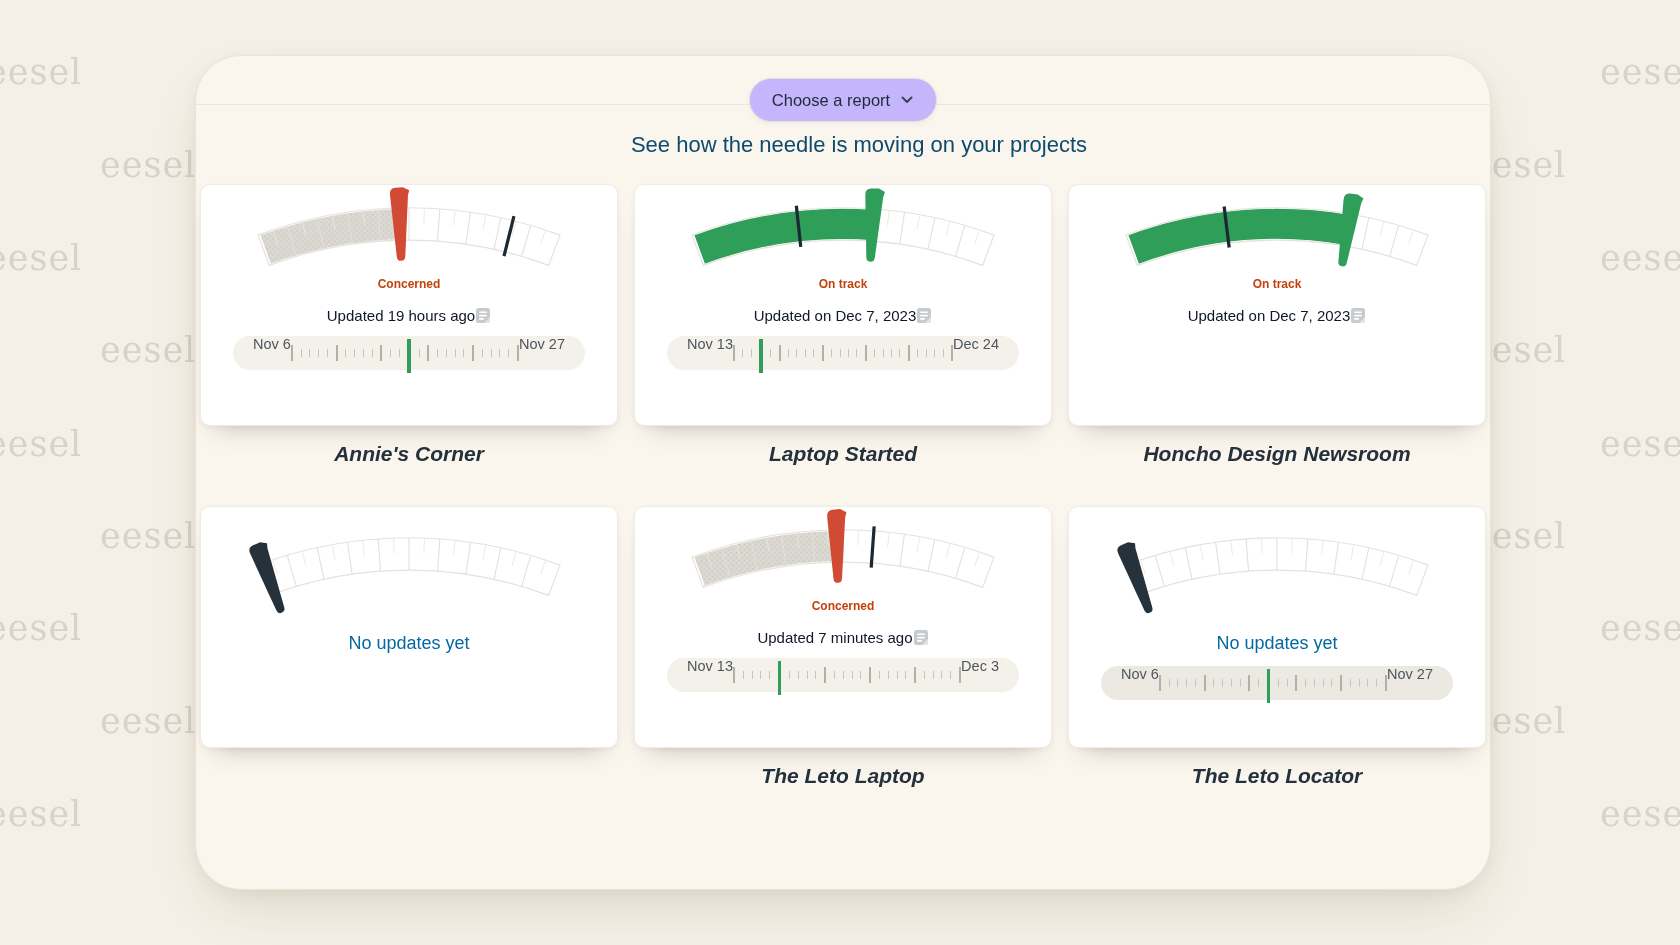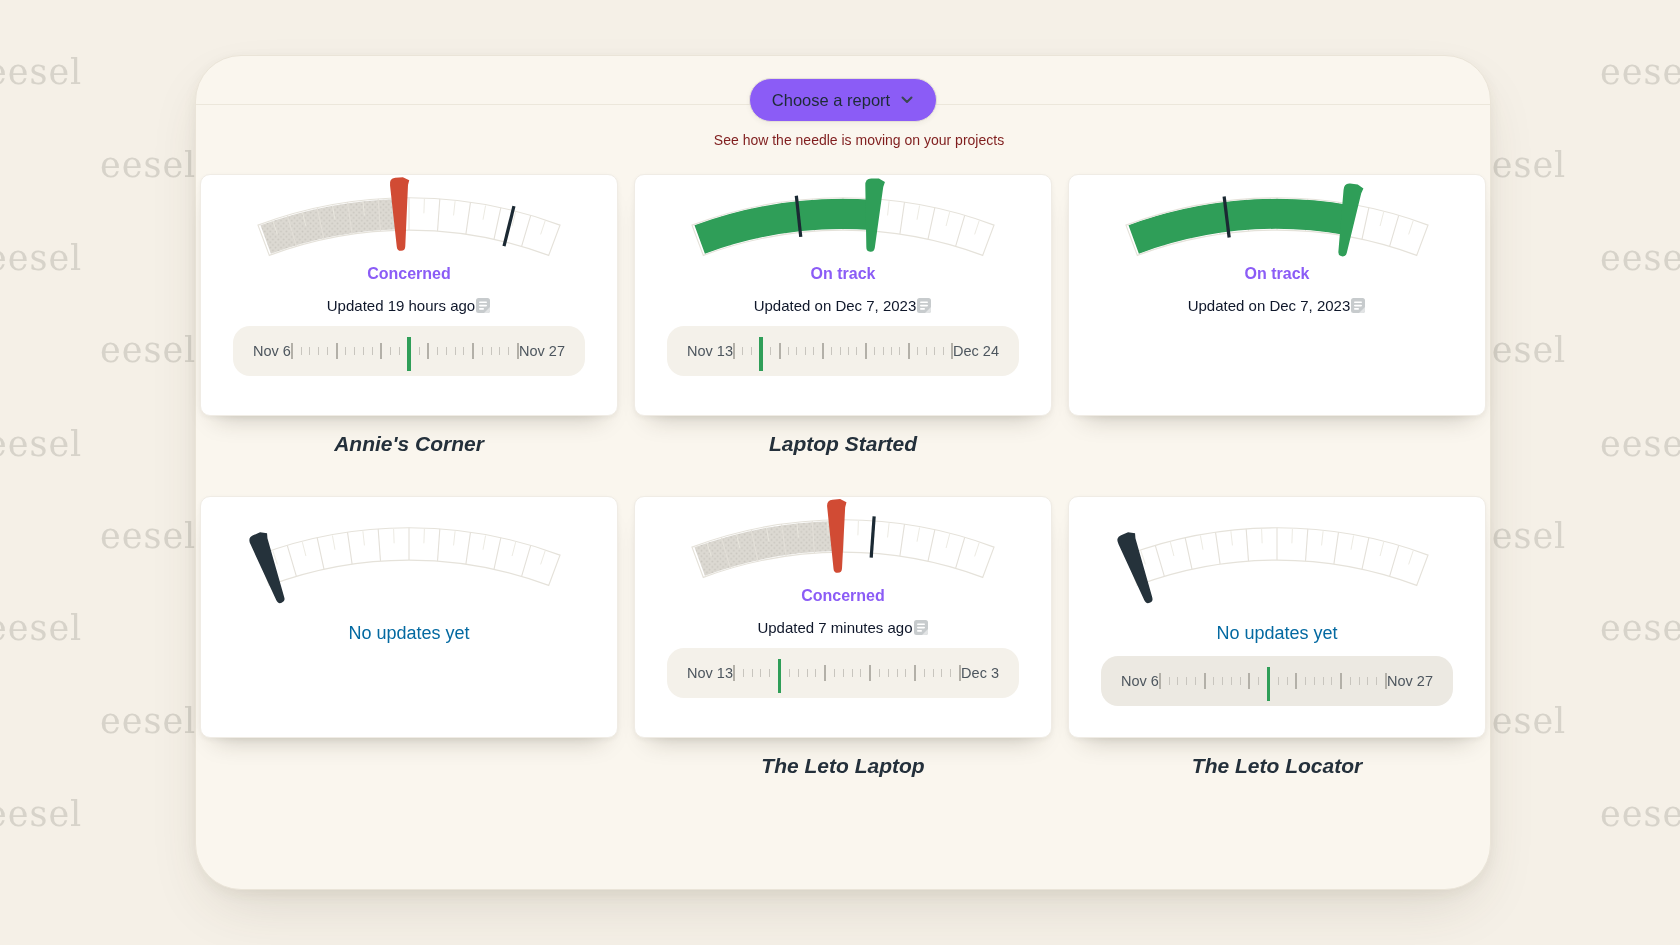--- a/index.html
+++ b/index.html
@@ -11,48 +11,48 @@
   .wm{position:absolute;font-family:"DejaVu Serif",serif;font-size:35px;color:#d7d3ca;
       letter-spacing:1px;z-index:0;user-select:none;white-space:nowrap;}
 
   
   .panel{position:absolute;left:195px;top:55px;width:1294px;height:833px;z-index:1;
          background:#faf6ee;border:1px solid #eae4d8;border-radius:46px;
          box-shadow:0 24px 60px -18px rgba(70,60,40,.18), 0 4px 14px rgba(70,60,40,.06);}
   .panel-head{position:relative;text-align:center;}
   .head-divider{position:absolute;left:0;right:0;top:48px;height:1px;background:#ece7db;}
   .report-select{position:relative;z-index:2;margin-top:22px;display:inline-flex;align-items:center;gap:10px;
-                 height:44px;padding:0 22px;background:#8b5cf6;border:1px solid #e5e0d6;border-radius:22px;
+                 height:44px;padding:0 22px;background:#c4b5fd;border:1px solid #e5e0d6;border-radius:22px;
                  font-family:"Liberation Sans",sans-serif;font-size:16.5px;color:#1d2b36;cursor:pointer;
                  box-shadow:0 2px 5px rgba(60,50,30,.05);}
   .page-title{margin:12px 0 0 0;font-size:37px;font-weight:800;letter-spacing:-.5px;color:#26323e;}
-  .page-subtitle{margin:10px 0 0 0;font-size:14px;color:#7f1d1d;padding-left:32px;}
+  .page-subtitle{margin:10px 0 0 0;font-size:22px;color:#0c4a6e;padding-left:32px;}
 
   
   .grid{width:1286px;margin:26px auto 0 auto;display:grid;grid-template-columns:repeat(3,418px);
         column-gap:16px;row-gap:0;}
   .cell{display:flex;flex-direction:column;align-items:center;}
   .card{width:418px;height:242px;box-sizing:border-box;background:#ffffff;border:1px solid #f0ece5;
         border-radius:10px;box-shadow:0 16px 24px -16px rgba(45,38,22,.28), 0 2px 5px rgba(45,38,22,.05);
         display:flex;flex-direction:column;align-items:center;overflow:hidden;cursor:pointer;}
   .cell{margin-bottom:16px;}
   .card-title{margin:16px 0 24px 0;font-size:21px;font-weight:700;color:#24303b;text-align:center;font-style:italic;}
 
   .gauge{width:370px;height:106px;margin-top:12px;flex:none;}
   .gauge svg{overflow:visible;display:block;}
   .gauge.lowered{margin-top:20px;}
 
-  .status{margin-top:-30px;font-size:16px;font-weight:700;color:#8b5cf6;line-height:22px;z-index:2;}
+  .status{margin-top:-30px;font-size:12px;font-weight:700;color:#c2410c;line-height:22px;z-index:2;}
   .updated{margin-top:12px;display:flex;align-items:center;font-size:15px;color:#0f172a;z-index:2;}
   .no-updates{margin-top:0;font-size:18px;color:#0369a1;z-index:2;}
 
   .doc-icon{display:inline-flex;}
 
-  .pill{margin-top:12px;width:352px;height:50px;box-sizing:border-box;border-radius:17px;
-        background:#f4f1ea;display:flex;align-items:center;padding:0 20px;gap:0;}
+  .pill{margin-top:12px;width:352px;height:34px;box-sizing:border-box;border-radius:17px;
+        background:#f4f1ea;display:flex;align-items:flex-start;padding:0 20px;gap:0;}
   .pill.gray{background:#ece9e2;}
   .pill .tl-label{font-size:14.5px;color:#4d565e;flex:none;}
   .ruler{flex:1;height:34px;display:flex;align-items:center;justify-content:space-between;}
   .tick{flex:none;}
   .tick.major{width:2px;height:16px;background:#b3b0a8;}
   .tick.minor{width:1px;height:8px;background:#c8c5be;}
   .tick.mark{width:3.5px;height:34px;background:#2f9e58;transform:translateY(3px);}
 </style>
 </head>
 <body>
@@ -284,20 +284,21 @@
               <span>Updated on Dec 7, 2023</span>
               <svg class="doc-icon" width="16" height="17" viewBox="0 0 16 17">
                 <rect x="1" y="1" width="14" height="15" rx="2.5" fill="#c7cbcd"></rect>
                 <path d="M15 10 L15 13.5 A2.5 2.5 0 0 1 12.5 16 L9 16 Z" fill="#e2e4e5"></path>
                 <rect x="4" y="4.5" width="8" height="1.6" rx="0.8" fill="#ffffff"></rect>
                 <rect x="4" y="7.8" width="8" height="1.6" rx="0.8" fill="#ffffff"></rect>
                 <rect x="4" y="11.1" width="5" height="1.6" rx="0.8" fill="#ffffff"></rect>
               </svg>
             </div>
           </div>
+          <div class="card-title">Honcho Design Newsroom</div>
         </div>
         <div class="cell">
           <div class="card">
             <div class="gauge lowered">
               <svg width="370" height="106" viewBox="0 0 360 118">
                 <path d="M11.90,42.40 A480 480 0 0 1 348.10,42.40 L335.49,76.12 A444 444 0 0 0 24.51,76.12 Z" fill="#ffffff"></path>
                 <line x1="44.47610071541931" y1="31.52929222077239" x2="54.64039316176287" y2="66.06459530421449" stroke="#e3e0d8" stroke-width="1.2"></line>
                 <line x1="77.74541458801124" y1="23.018124271073475" x2="85.41450849391039" y2="58.191764950742936" stroke="#e3e0d8" stroke-width="1.2"></line>
                 <line x1="111.53811182135442" y1="16.90740916426131" x2="116.67275343475283" y2="52.5393534769417" stroke="#e3e0d8" stroke-width="1.2"></line>
                 <line x1="145.68122672031075" y1="13.228424193146907" x2="148.25513471628744" y2="49.13629237866087" stroke="#e3e0d8" stroke-width="1.2"></line>

